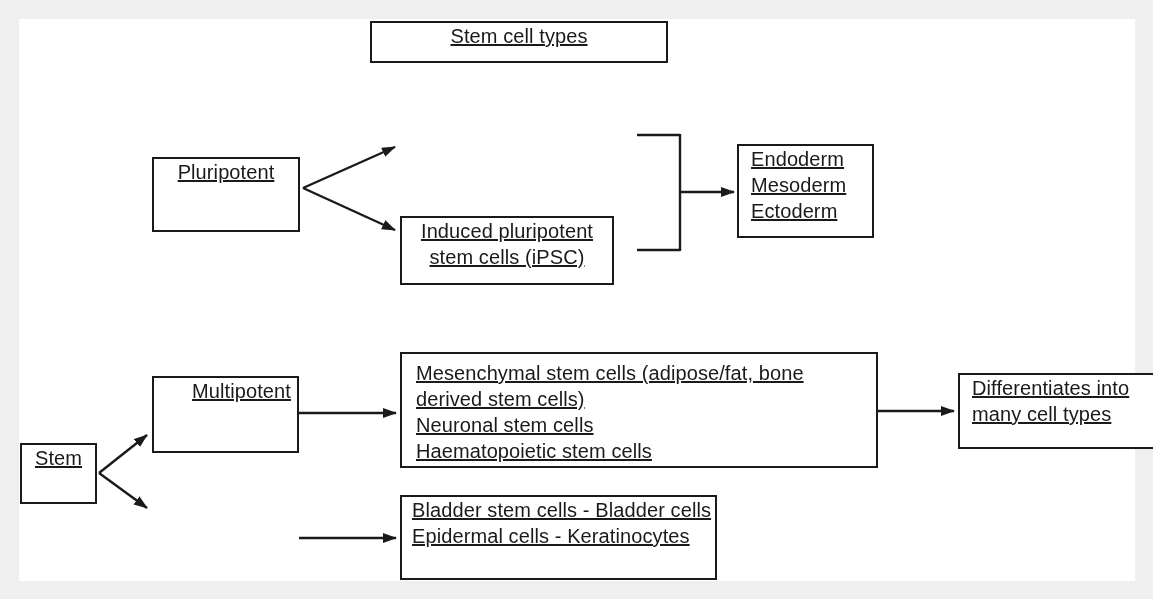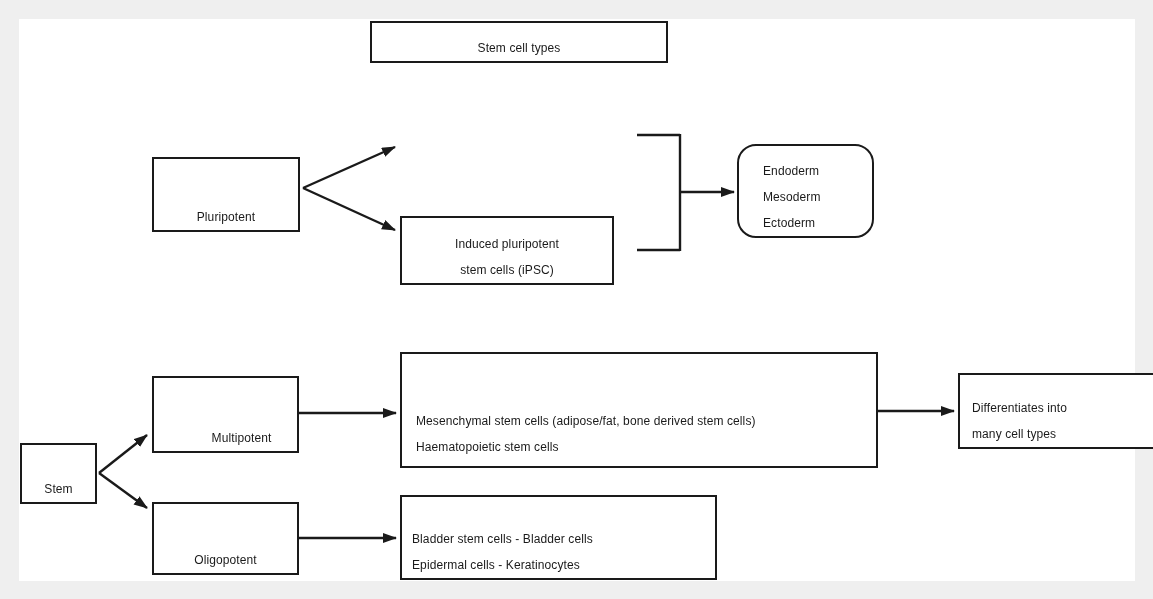--- a/index.html
+++ b/index.html
@@ -20,30 +20,30 @@
     background:var(--canvas);
   }
   .connectors{
     position:absolute;left:0;top:0;width:1153px;height:599px;
   }
   .connectors line{stroke:var(--line);stroke-width:2.4;}
   .connectors .head{fill:var(--line);stroke:none;}
   .box{
     position:absolute;background:var(--canvas);
     border:2px solid var(--line);
-    display:flex;flex-direction:column;align-items:center;justify-content:flex-end;
+    display:flex;flex-direction:column;align-items:center;justify-content:flex-start;
     text-align:center;color:var(--text);
-    font-size:12px;line-height:26px;letter-spacing:0.1px;
+    font-size:20px;line-height:26px;letter-spacing:0.1px;text-decoration:underline;
   }
   .box.left{align-items:flex-start;text-align:left;}
   #title-box      {left:370px;top:21px;width:298px;height:42px;}
   #pluripotent-box{left:152px;top:157px;width:148px;height:75px;}
   #embryonic-box  {left:400px;top:99px;width:237px;height:69px;}
   #ipsc-box       {left:400px;top:216px;width:214px;height:69px;}
-  #germ-box       {left:737px;top:144px;width:137px;height:94px;padding-left:24px;border-radius:19px;}
+  #germ-box       {left:737px;top:144px;width:137px;height:94px;padding-left:12px;}
   #adult-box      {left:20px;top:443px;width:77px;height:61px;}
   #multipotent-box{left:152px;top:376px;width:147px;height:77px;padding-left:32px;}
   #oligopotent-box{left:152px;top:502px;width:147px;height:73px;}
   #mesenchymal-box{left:400px;top:352px;width:478px;height:116px;padding:6px 14px;}
   #differentiates-box{left:958px;top:373px;width:202px;height:76px;padding-left:12px;}
   #bladder-box    {left:400px;top:495px;width:317px;height:85px;padding-left:10px;}
 </style>
 </head>
 <body>
 
@@ -94,26 +94,24 @@
   </div>
 
   <div class="box" id="adult-box">
     <div>Stem</div>
   </div>
 
   <div class="box" id="multipotent-box">
     <div>Multipotent</div>
   </div>
 
-  <div class="box" id="oligopotent-box">
-    <div>Oligopotent</div>
-  </div>
 
   <div class="box left" id="mesenchymal-box">
     <div>Mesenchymal stem cells (adipose/fat, bone derived stem cells)</div>
+    <div>Neuronal stem cells</div>
     <div>Haematopoietic stem cells</div>
   </div>
 
   <div class="box left" id="differentiates-box">
     <div>Differentiates into</div>
     <div>many cell types</div>
   </div>
 
   <div class="box left" id="bladder-box">
     <div>Bladder stem cells - Bladder cells</div>

